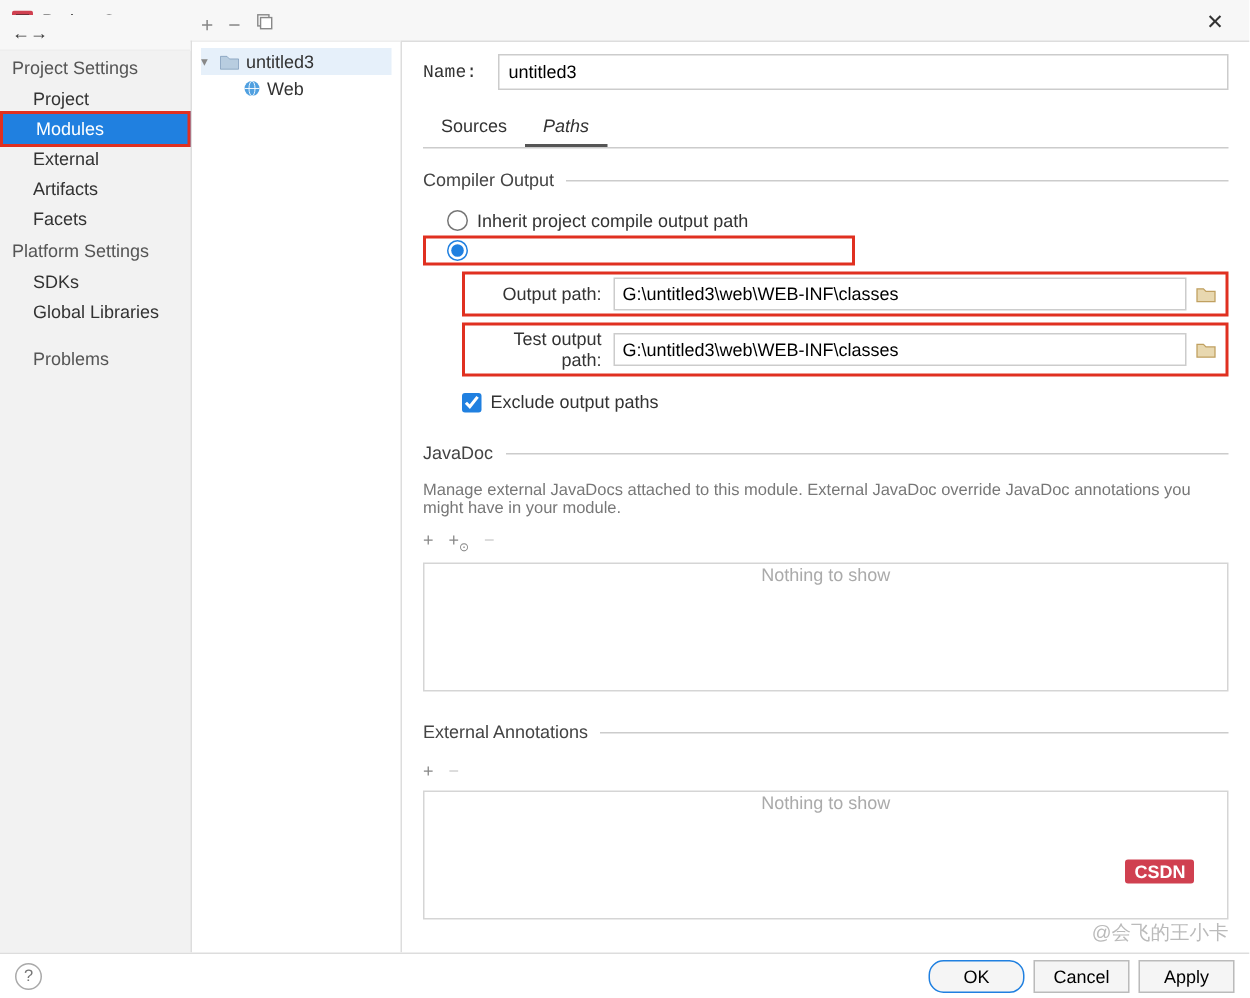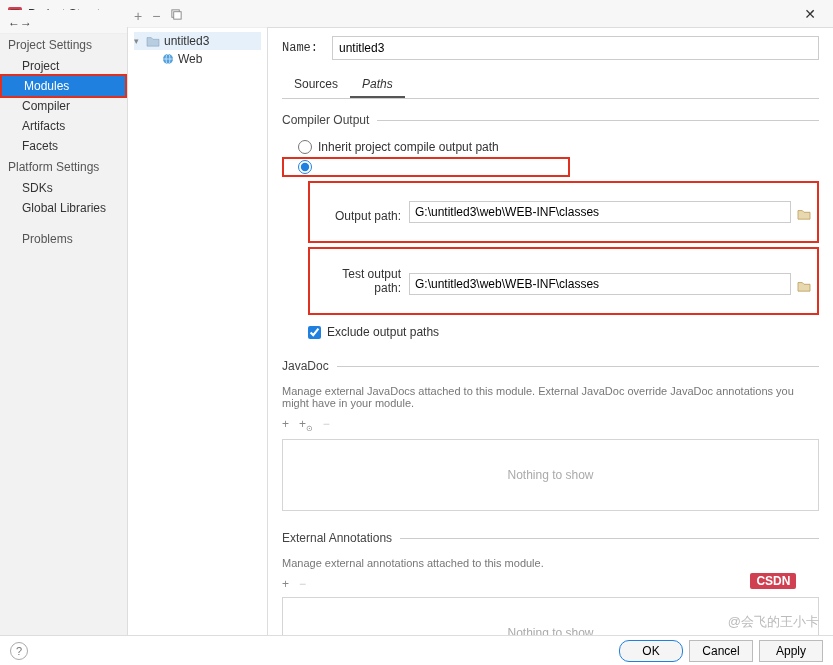--- a/index.html
+++ b/index.html
@@ -28,29 +28,29 @@
 .name-row input { flex: 1; border: 1px solid #ccc; padding: 4px 6px; font-size: 12px; }
 .tabs { display: flex; border-bottom: 1px solid #ccc; margin-bottom: 14px; }
 .tab { padding: 5px 12px; cursor: pointer; font-size: 12px; border-bottom: 2px solid transparent; }
 .tab.active { border-bottom: 2px solid #555; font-style: italic; }
 fieldset.group { border: none; border-top: 1px solid #ccc; padding: 10px 0 8px 0; margin-bottom: 12px; }
 fieldset.group legend { padding-right: 8px; font-size: 12px; color: #444; margin-top: 16px; }
 .radio-row { display: flex; align-items: center; padding: 3px 0 3px 16px; }
 .radio-row input[type=radio] { margin-right: 6px; }
 .hl-red { border: 2px solid #e03020; }
 .radio-row.hl-red { padding: 1px 18px 1px 14px; width: 288px; }
-.path-row { display: flex; align-items: flex-end; margin: 4px 0 4px 26px; border: 2px solid #e03020; padding: 18px 4px; }
+.path-row { display: flex; align-items: center; margin: 4px 0 4px 26px; border: 2px solid #e03020; padding: 2px 4px; }
 .path-row label { width: 95px; text-align: right; padding-right: 8px; }
 .path-row input { flex: 1; border: 1px solid #ccc; padding: 3px 5px; font-size: 12px; }
 .path-row .browse { width: 18px; height: 18px; margin-left: 4px; display: flex; align-items: center; justify-content: center; color: #c0a060; cursor: pointer; }
 .check-row { display: flex; align-items: center; padding: 6px 0 0 26px; }
 .check-row input { margin-right: 6px; accent-color: #2080e0; }
 .sub-desc { font-size: 11px; color: #777; padding: 2px 0 6px 0; }
 .mini-toolbar { display: flex; gap: 10px; padding: 2px 0 6px 0; color: #888; }
-.placeholder-box { border: 1px solid #d5d5d5; height: 72px; display: flex; align-items: center; justify-content: center; color: #aaa; font-size: 12px; }
+.placeholder-box { border: 1px solid #d5d5d5; height: 86px; display: flex; align-items: flex-start; justify-content: center; color: #aaa; font-size: 12px; }
 .footer { position: absolute; bottom: 0; left: 0; right: 0; height: 30px; border-top: 1px solid #ddd; display: flex; align-items: center; padding: 0 10px; background: #fff; }
 .footer .help { width: 18px; height: 18px; border: 1px solid #aaa; border-radius: 50%; display: flex; align-items: center; justify-content: center; color: #777; font-size: 11px; cursor: pointer; }
 .footer .spacer { flex: 1; }
 .footer button { min-width: 64px; height: 22px; margin-left: 6px; border: 1px solid #bbb; background: #f5f5f5; font-size: 12px; cursor: pointer; }
 .footer button.primary { border-color: #2080e0; border-radius: 10px; }
 .watermark { position: absolute; right: 14px; bottom: 34px; font-size: 13px; color: #bbb; display: flex; align-items: center; gap: 24px; flex-direction: column; }
 .watermark .badge { background: #d04050; color: #fff; padding: 1px 6px; font-weight: bold; border-radius: 2px; font-size: 12px; }
 input[type=radio] { accent-color: #2080e0; width:14px; height:14px; }
 </style>
 </head>
@@ -69,21 +69,21 @@
 
 <div class="main">
   <div class="sidebar">
     <div style="height:24px; margin-top:-24px; background:#f7f7f7; border-bottom:1px solid #eee; display:flex; align-items:center; padding:0 8px; position:relative;">
       <span class="nav-arrow">←</span>
       <span class="nav-arrow">→</span>
     </div>
     <div class="section-header">Project Settings</div>
     <div class="item">Project</div>
     <div class="item selected">Modules</div>
-    <div class="item">Compiler</div>
+    <div class="item">External</div>
     <div class="item">Artifacts</div>
     <div class="item">Facets</div>
     <div class="section-header">Platform Settings</div>
     <div class="item">SDKs</div>
     <div class="item">Global Libraries</div>
     <div style="height:10px"></div>
     <div class="section-header" style="padding-left:22px">Problems</div>
   </div>
 
   <div class="tree-panel">
@@ -171,21 +171,20 @@
         <span style="cursor:pointer;position:relative;">+<sub style="font-size:8px;">⊙</sub></span>
         <span style="color:#ccc;">−</span>
       </div>
       <div class="placeholder-box">
         <span>Nothing to show</span>
       </div>
     </fieldset>
 
     <fieldset class="group">
       <legend>External Annotations</legend>
-      <div class="sub-desc">Manage external annotations attached to this module.</div>
       <div class="mini-toolbar">
         <span style="cursor:pointer;">+</span>
         <span style="color:#ccc;">−</span>
       </div>
       <div class="placeholder-box">
         <span>Nothing to show</span>
       </div>
     </fieldset>
   </div>
 </div>

